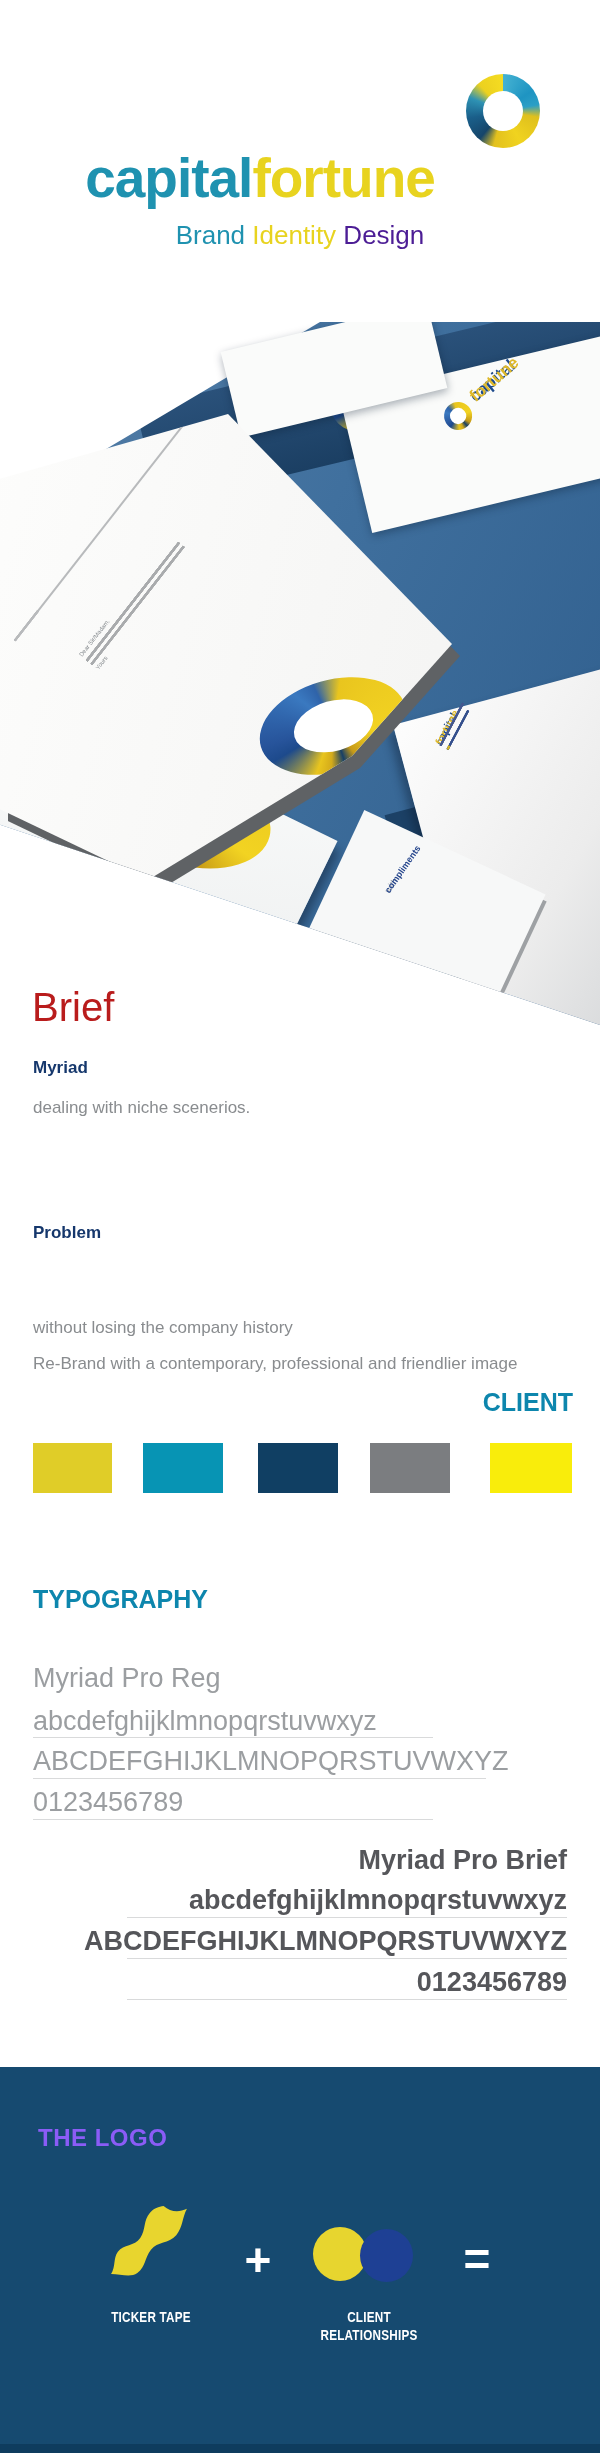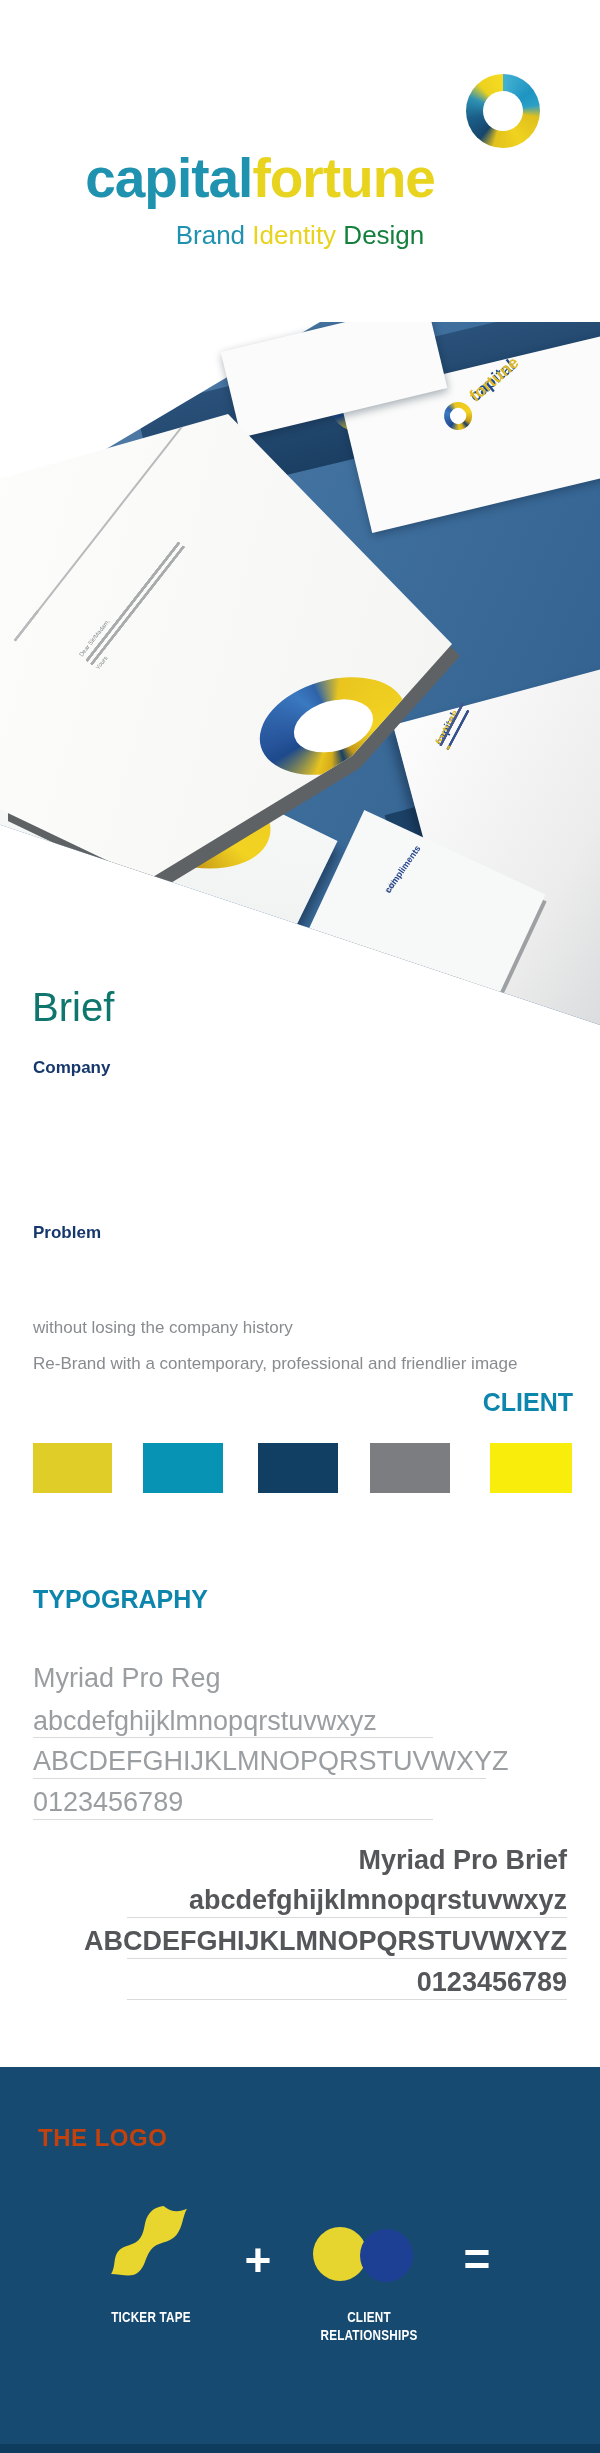--- a/index.html
+++ b/index.html
@@ -83,61 +83,61 @@
   .bars-letter b{width:150px;height:2px;margin-bottom:3.2px;}
   .bars-addr{color:#b8babc;}
   .bars-addr b{width:38px;height:1.5px;margin-bottom:3px;}
   .bars-stack{color:#44578f;}
   .bars-stack b{width:48px;height:2px;margin-bottom:3px;}
   .bars-contact{color:#35508d;}
   .bars-contact b{width:40px;height:2px;margin-bottom:3.5px;border-left:4px solid #d8b622;}
   .bars b:nth-child(5n){width:70%;}
 
   
-  .brief-title{left:32px;top:986px;font-size:40px;font-weight:300;color:#0f766e;line-height:42px;}
+  .brief-title{left:32px;top:986px;font-size:40px;font-weight:300;color:#b91c1c;line-height:42px;}
   .brief-item{left:33px;width:540px;}
   .brief-h{font-size:17px;font-weight:bold;color:#15376c;line-height:22px;}
   .brief-body{font-size:17px;color:#898c8f;line-height:35.5px;margin-top:11px;}
   .b1{top:1057px;} .b2{top:1195px;margin-top:27px;} .b3{top:1299px;}
 
   
   .colours-title{top:1388px;right:27px;font-size:25px;font-weight:bold;color:#0d86ad;}
   .swatch{top:1443px;height:50px;}
 
   
   .typo-title{top:1585px;left:33px;font-size:25px;font-weight:bold;color:#0d86ad;}
   .spec{white-space:nowrap;line-height:30px;}
   .spec-reg{left:33px;color:#9b9ea1;font-size:27px;}
   .spec-bold{right:33px;color:#55565a;font-size:27px;font-weight:bold;text-align:right;}
   .rule{height:1px;background:#d9dadb;}
 
   
   .footer{left:0;top:2067px;width:600px;height:386px;background:#164a70;}
   .footer-strip{left:0;top:2444px;width:600px;height:9px;background:#0e3c5e;}
-  .logo-title{left:38px;top:2124px;font-size:24px;font-weight:bold;color:#c2410c;letter-spacing:.5px;}
+  .logo-title{left:38px;top:2124px;font-size:24px;font-weight:bold;color:#8b5cf6;letter-spacing:.5px;}
   .ticker{left:104px;top:2204px;width:90px;height:72px;}
   .operator{color:#fff;font-weight:bold;font-size:46px;line-height:46px;text-align:center;width:44px;}
   .op-plus{left:236px;top:2237px;}
   .op-eq{left:455px;top:2236px;}
   .circle{border-radius:50%;}
   .circle-y{left:313px;top:2227px;width:54px;height:54px;}
   .circle-b{left:360px;top:2229px;width:53px;height:53px;z-index:2;}
   .icon-label{color:#fff;font-weight:bold;font-size:15px;line-height:18px;text-align:center;
     transform:scaleX(.78);letter-spacing:.3px;}
   .lbl-ticker{left:66px;top:2308px;width:170px;}
   .lbl-client{left:284px;top:2308px;width:170px;}
 </style>
 </head>
 <body>
 
 <div class="swirl swirl-brand abs" style="left:466px;top:74px;width:74px;height:74px;"></div>
 
 <h1 class="wordmark"><span style="color: rgb(31, 146, 176);">capital</span><span style="color: rgb(232, 211, 31);">fortune</span></h1>
 
-<p class="tagline"><span style="color: rgb(31, 146, 176);">Brand </span><span style="color: rgb(232, 211, 31);">Identity </span><span style="color: #15803d;">Design</span></p>
+<p class="tagline"><span style="color: rgb(31, 146, 176);">Brand </span><span style="color: rgb(232, 211, 31);">Identity </span><span style="color: #4c1d95;">Design</span></p>
 
 <div class="photo">
   <div class="navy-band"></div>
   <div class="wedge"></div>
 
   <div class="card cardA"></div>
   <div class="swirl swirl-paper swirl-half"></div>
 
   <div class="card cardB">
     <div class="cardB-logo">
@@ -224,22 +224,23 @@
     <span class="slip-text">
         <span class="slip-with">with </span>
         <span class="slip-comp">compliments</span>
       </span>
   </div>
 </div>
 
 <div class="abs brief-title">Brief</div>
 
 <div class="abs brief-item b1">
-  <div class="brief-h">Company</div>
+  <div class="brief-h">Myriad</div>
   <div class="brief-body">
+    <div>dealing with niche scenerios.</div>
   </div>
 </div>
 <div class="abs brief-item b2">
   <div class="brief-h">Problem</div>
 </div>
 <div class="abs brief-item b3">
   <div class="brief-body">
     <div>without losing the company history</div>
     <div>Re-Brand with a contemporary, professional and friendlier image</div>
   </div>

